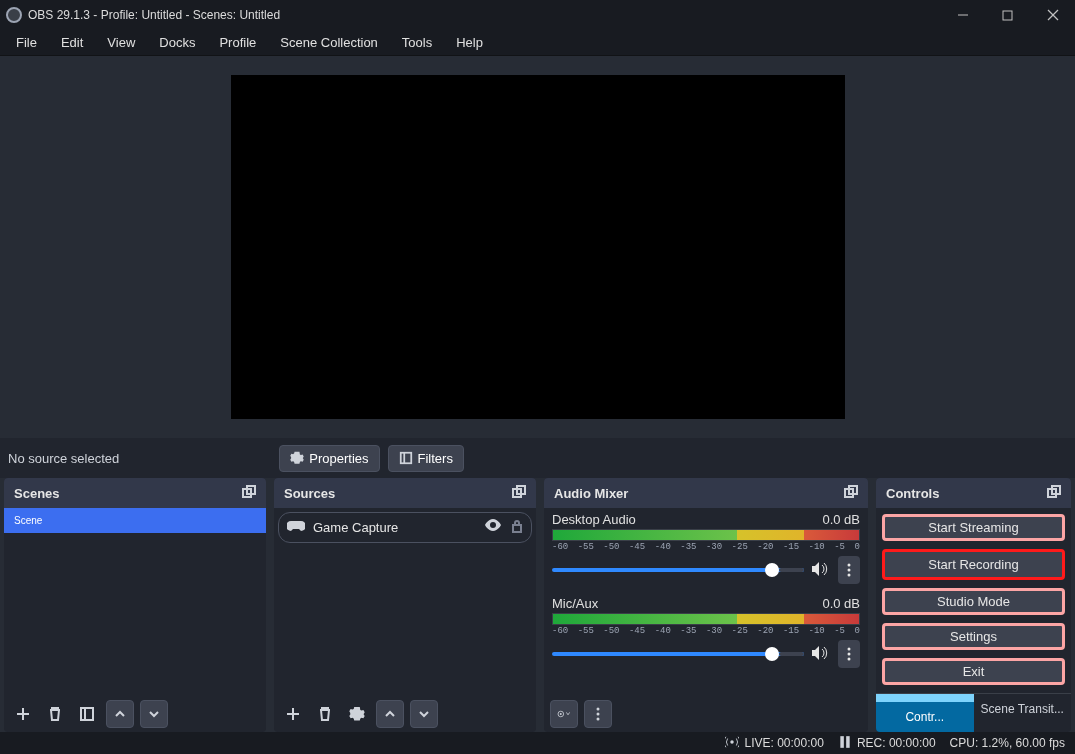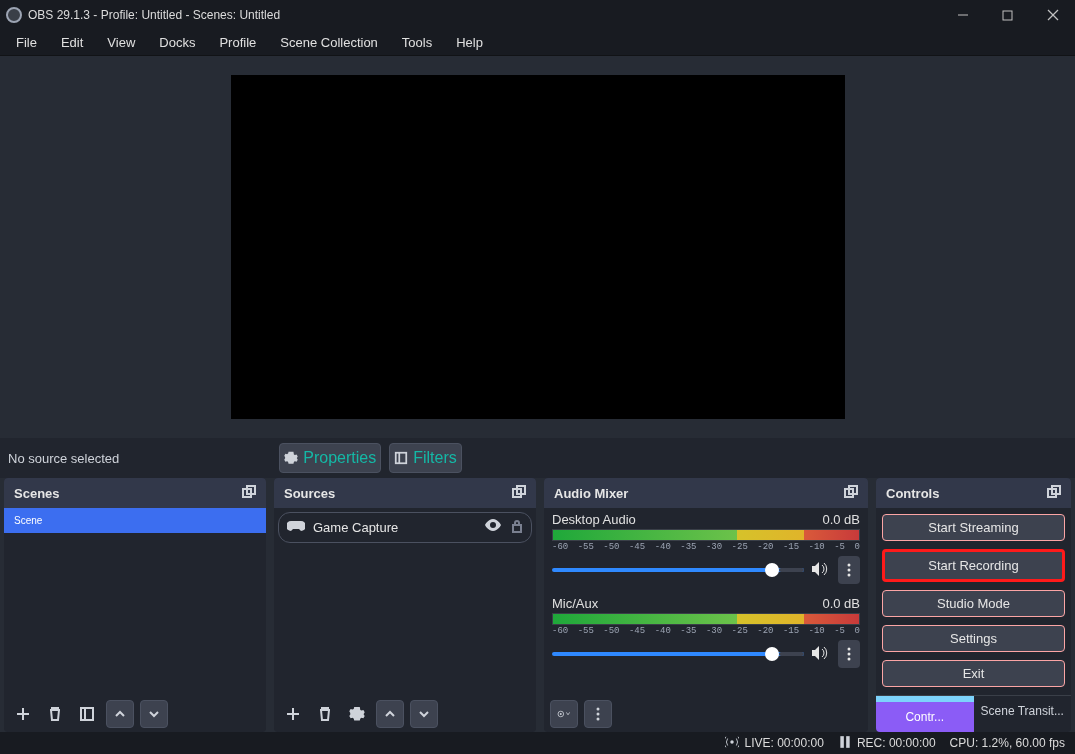--- a/index.html
+++ b/index.html
@@ -69,23 +69,23 @@
   background: #21252e;
   display: flex;
   align-items: center;
   padding: 0 8px;
 }
 .toolbar-row .status-text { color: #cfd3da; font-size: 13px; margin-right: 20px; }
 .btn {
   background: #3d424f;
   border: 1px solid #4b5160;
   border-radius: 4px;
-  color: #14b8a6;
-  font-size: 16px;
-  padding: 5px 4px;
+  color: #ffffff;
+  font-size: 13px;
+  padding: 5px 10px;
   display: inline-flex;
   align-items: center;
   gap: 5px;
   margin-right: 8px;
 }
 .btn svg { width: 14px; height: 14px; }
 
 .panels-row {
   display: flex;
   gap: 8px;
@@ -193,21 +193,21 @@
   width: 14px; height: 14px; background: #fff; border-radius: 50%;
 }
 .dots-btn {
   width: 22px; height: 28px; background: #3d424f; border-radius: 4px;
   display: flex; align-items: center; justify-content: center;
 }
 
 .controls-body { padding: 6px; display: flex; flex-direction: column; gap: 8px; }
 .ctrl-btn {
   background: #3d424f;
-  border: 1px solid #fca5a5;
+  border: 3px solid #fca5a5;
   border-radius: 4px;
   color: #e6e6e6;
   font-size: 13px;
   height: 32px;
   display: flex; align-items: center; justify-content: center;
   width: 100%;
 }
 .ctrl-btn.highlight {
   border: 3px solid #ff1a1a;
   height: 38px;
@@ -224,23 +224,23 @@
   flex: 1;
   padding: 8px 6px;
   font-size: 12px;
   color: #cfd3da;
   text-align: center;
   white-space: nowrap;
   overflow: hidden;
   text-overflow: ellipsis;
 }
 .controls-tabs .tab.active {
-  background: #8b5cf6;
+  background: #0369a1;
   color: #fff;
-  border-top: 6px solid #7dd3fc;
+  border-top: 8px solid #7dd3fc;
 }
 
 .statusbar {
   height: 22px;
   background: #181b21;
   display: flex;
   justify-content: flex-end;
   gap: 14px;
   padding: 0 10px;
   font-size: 12px;

